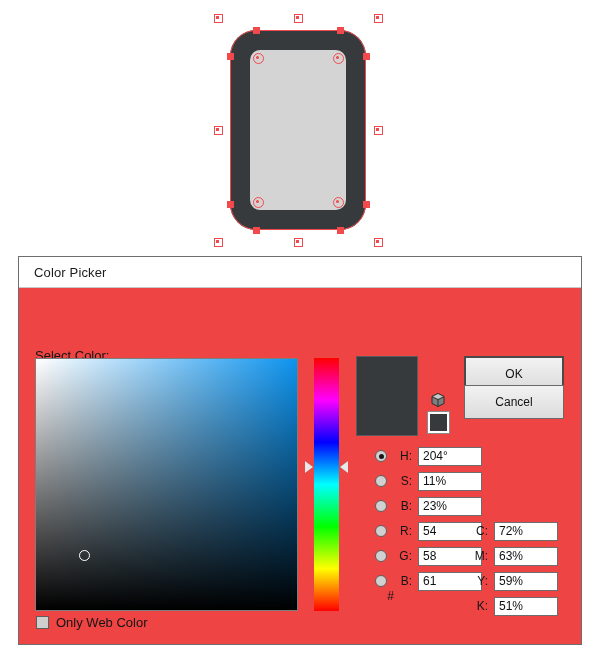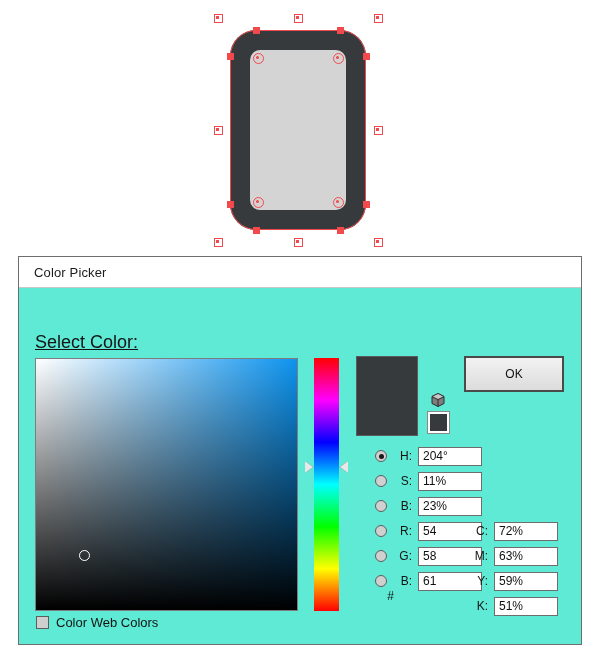--- a/index.html
+++ b/index.html
@@ -107,21 +107,21 @@
     display: block;
   }
 
   
   #dialog {
     position: absolute;
     left: 18px;
     top: 256px;
     width: 564px;
     height: 389px;
-    background: #5eead4;
+    background: #ef4444;
     border: 1px solid #6e6e6e;
     box-sizing: border-box;
   }
   #titlebar {
     height: 31px;
     background: #ffffff;
     border-bottom: 1px solid #c8c8c8;
     box-sizing: border-box;
     display: flex;
     align-items: center;
@@ -133,22 +133,22 @@
     letter-spacing: 0.15px;
   }
   #dialog-body {
     position: relative;
     width: 100%;
     height: 356px;
   }
   #select-label {
     position: absolute;
     left: 16px;
-    top: 44px;
-    font-size: 18px;
+    top: 60px;
+    font-size: 13px;
     color: #141414;
     text-decoration: underline;
   }
 
   
   #sb-square {
     position: absolute;
     left: 16px;
     top: 70px;
     width: 263px;
@@ -483,20 +483,21 @@
       <svg width="16" height="16" viewBox="0 0 16 16">
         <polygon points="8,1.5 14,4.5 14,11.5 8,14.5 2,11.5 2,4.5" fill="#7e7e7e" stroke="#2b2b2b" stroke-width="1"></polygon>
         <polyline points="2,4.5 8,7.5 14,4.5" fill="none" stroke="#2b2b2b" stroke-width="1"></polyline>
         <line x1="8" y1="7.5" x2="8" y2="14.5" stroke="#2b2b2b" stroke-width="1"></line>
         <polygon points="2,4.5 8,1.5 14,4.5 8,7.5" fill="#c8c8c8" stroke="#2b2b2b" stroke-width="0.8"></polygon>
       </svg>
     </div>
     <div id="current-swatch"></div>
 
     <button class="btn default" id="btn-ok">OK</button>
+    <button class="btn" id="btn-cancel">Cancel</button>
 
     <div class="field-row" style="top:158px;">
       <span class="radio on"></span>
       <span class="flabel">H:</span>
       <input class="finput" type="text" value="204°" style="">
     </div>
     <div class="field-row" style="top:183px;">
       <span class="radio"></span>
       <span class="flabel">S:</span>
       <input class="finput" type="text" value="11%" style="">
@@ -539,17 +540,17 @@
       <span class="cmyk-label">K:</span>
       <input class="finput" type="text" value="51%" style="">
     </div>
 
     <div id="hex-row">
       <span id="hash-label">#</span>
     </div>
 
     <div id="webcolors-row">
       <span id="webcolors-box"></span>
-      <span id="webcolors-label">Color Web Colors</span>
+      <span id="webcolors-label">Only Web Color</span>
     </div>
 
   </div>
 </div>
 
 </body></html>

